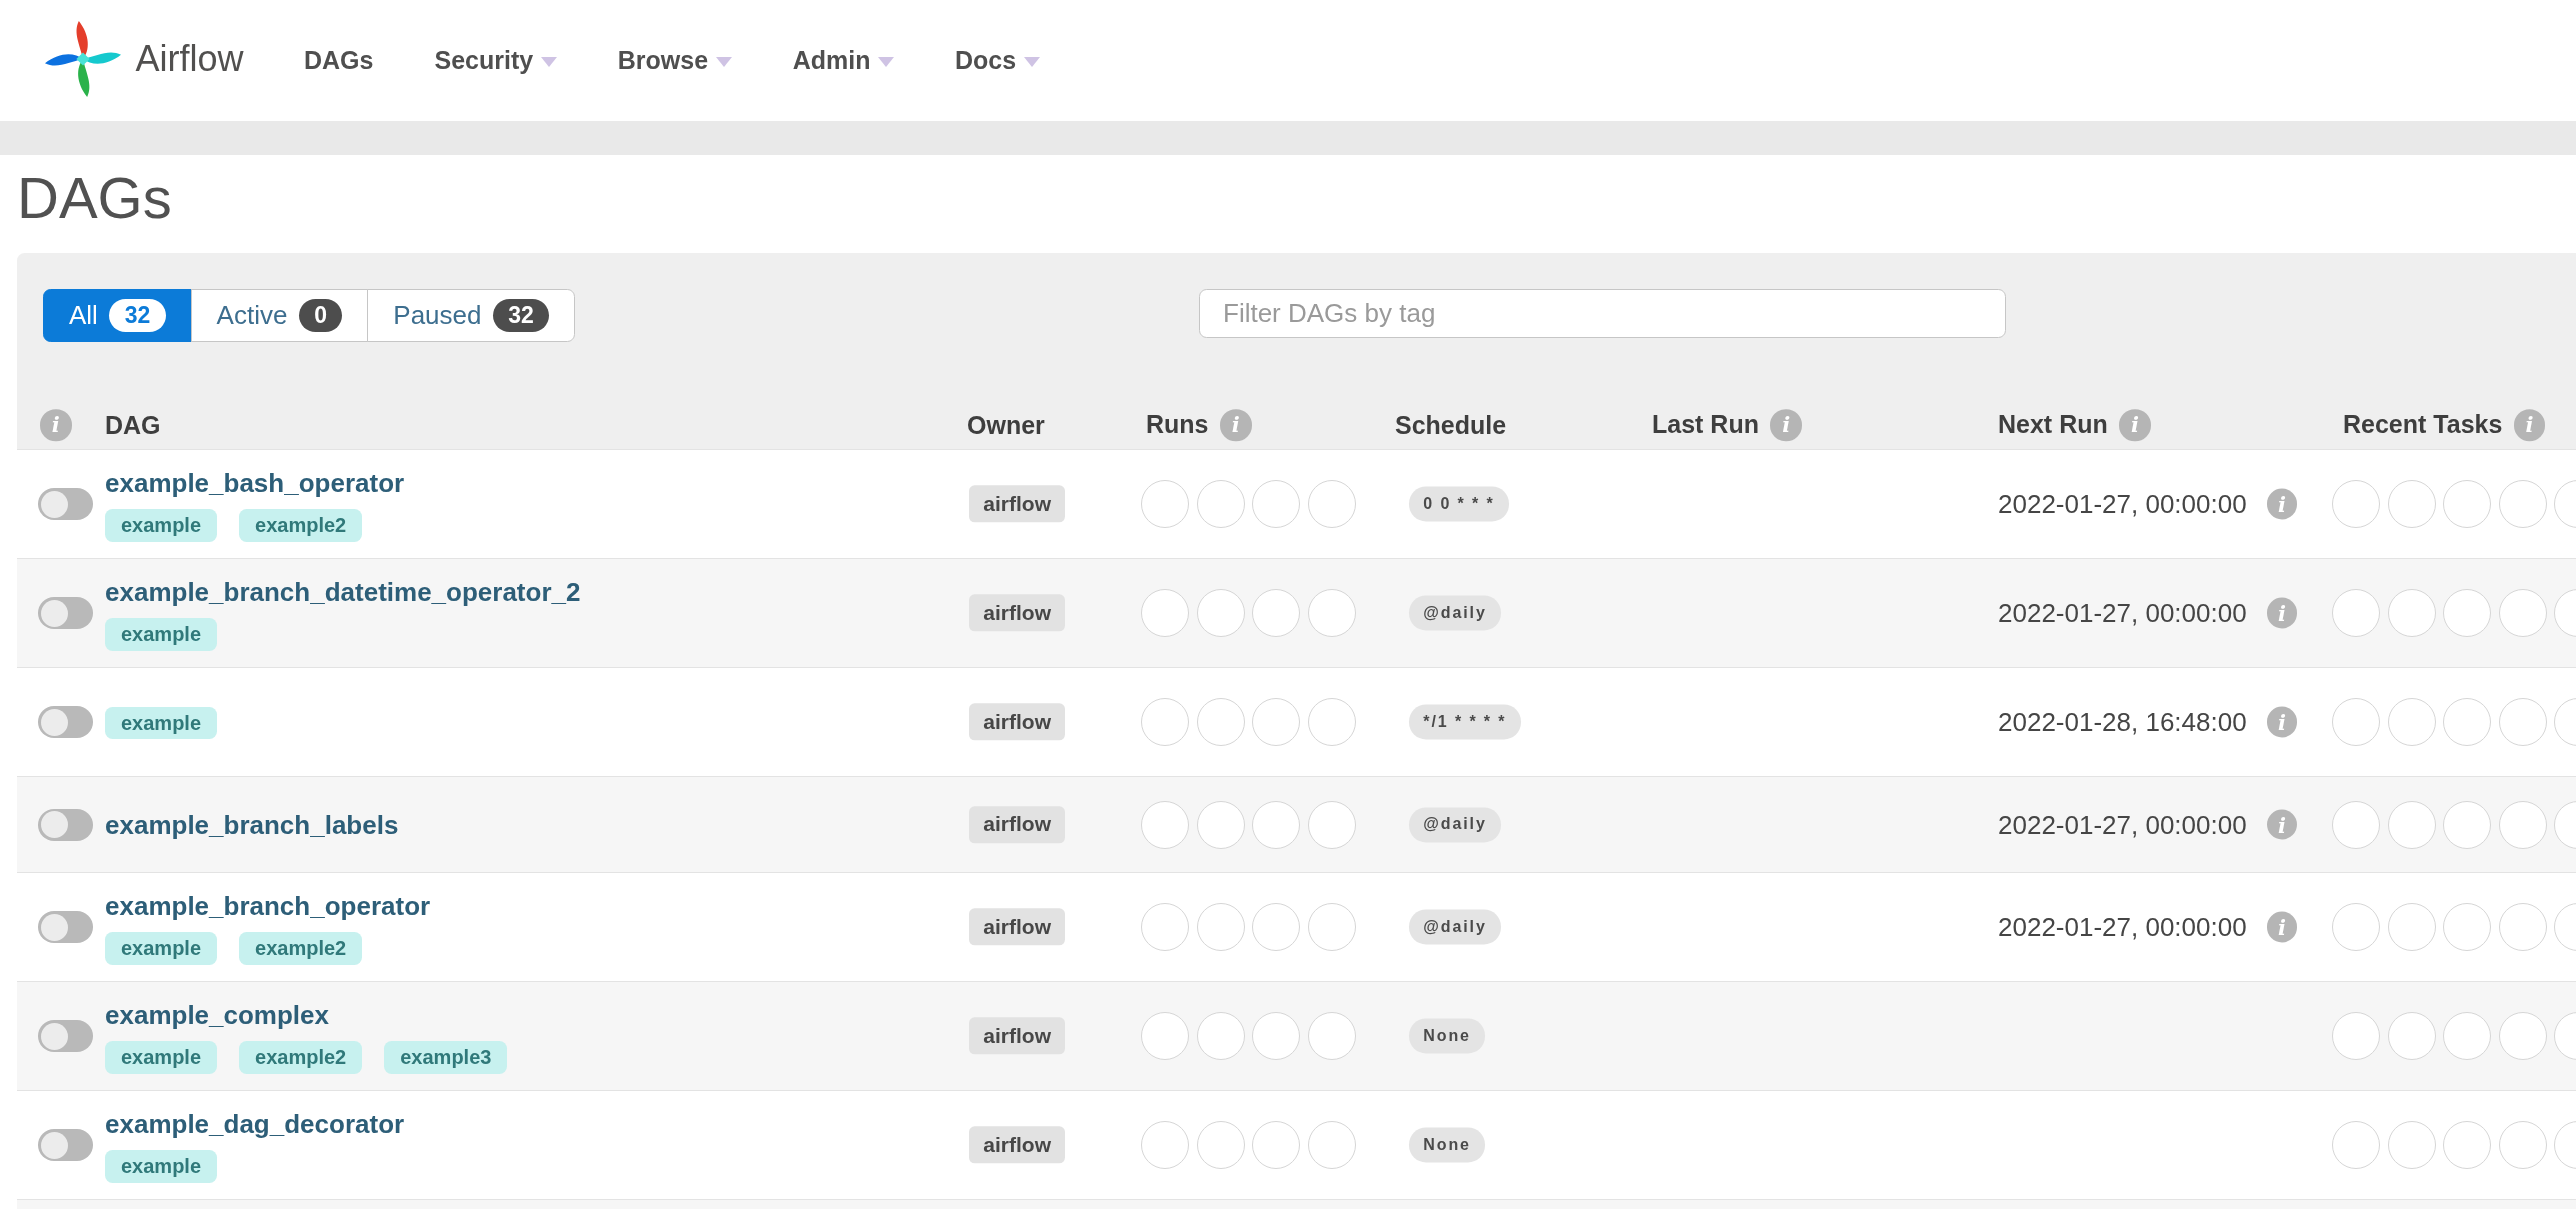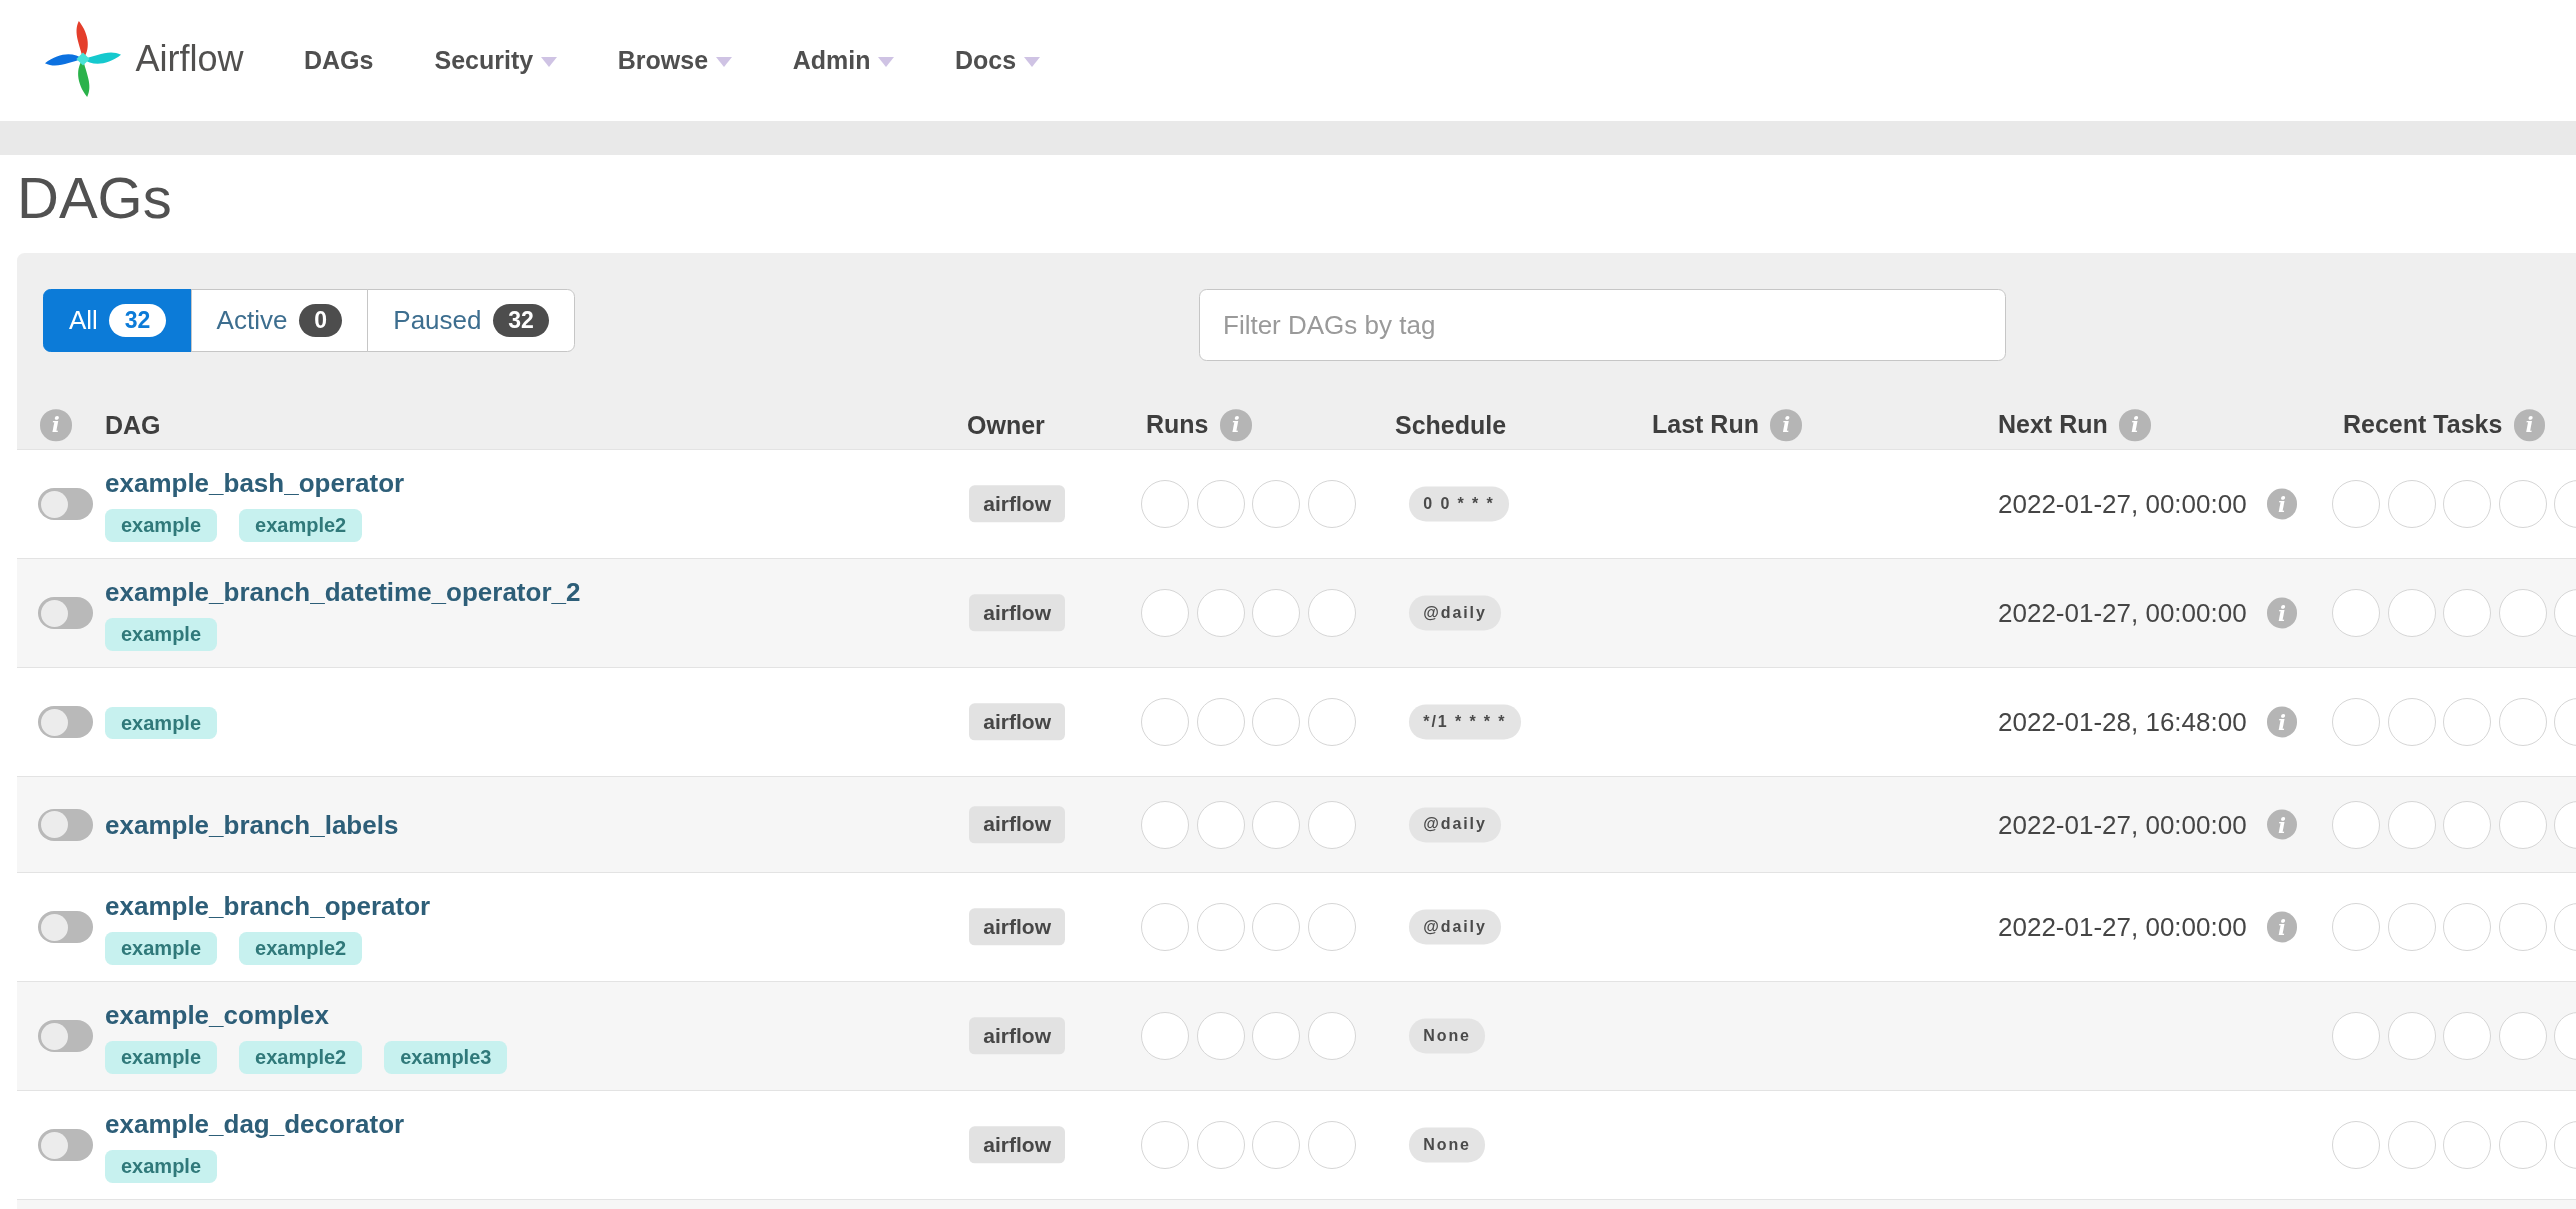--- a/index.html
+++ b/index.html
@@ -20,32 +20,32 @@
 
   
   .page-title { position:absolute; top:164px; left:17px; font-size:58px; font-weight:400; color:#515151; }
 
   
   .panel { position:absolute; top:253px; left:17px; width:2559px; height:956px;
     background:#efefef; border-radius:7.6px 0 0 0; }
 
   
   .tabs { position:absolute; left:26px; top:36px; display:flex; }
-  .tab { display:inline-flex; align-items:center; justify-content:center; height:63px;
+  .tab { display:inline-flex; align-items:center; justify-content:center; height:53px;
     padding:0 25px; font-size:26px; background:#fff; border:1px solid #c6c6c6; color:#3d6e8f;
     cursor:pointer; margin-left:-1px; }
   .tab:first-child { border-radius:7.6px 0 0 7.6px; margin-left:0; }
   .tab:last-child { border-radius:0 7.6px 7.6px 0; }
   .tab.active { background:#0c7bd8; border-color:#0c7bd8; color:#fff; }
   .tab-badge { margin-left:11.5px; padding:2.9px 15.3px; border-radius:27px; font-size:23px; font-weight:700;
     background:#4d4d4d; color:#fff; }
   .tab.active .tab-badge { background:#fff; color:#0c7bd8; }
 
   
-  .filter-input { position:absolute; left:1182px; top:36px; width:807px; height:72px;
+  .filter-input { position:absolute; left:1182px; top:36px; width:807px; height:49px;
     border:1px solid #c6c6c6; border-radius:7.6px; background:#fff; font-size:26px; padding:3px 23px;
     color:#555; outline:none; font-family:"Liberation Sans", sans-serif; }
   .filter-input::placeholder { color:#9a9a9a; }
 
   
   .info-badge { display:inline-flex; width:31.5px; height:31.5px; border-radius:50%; background:#b5b5b5;
     color:#fff; font-size:21px; font-weight:700; align-items:center; justify-content:center;
     flex:0 0 auto; font-family:"DejaVu Serif", serif; font-style:italic; }
 
   

